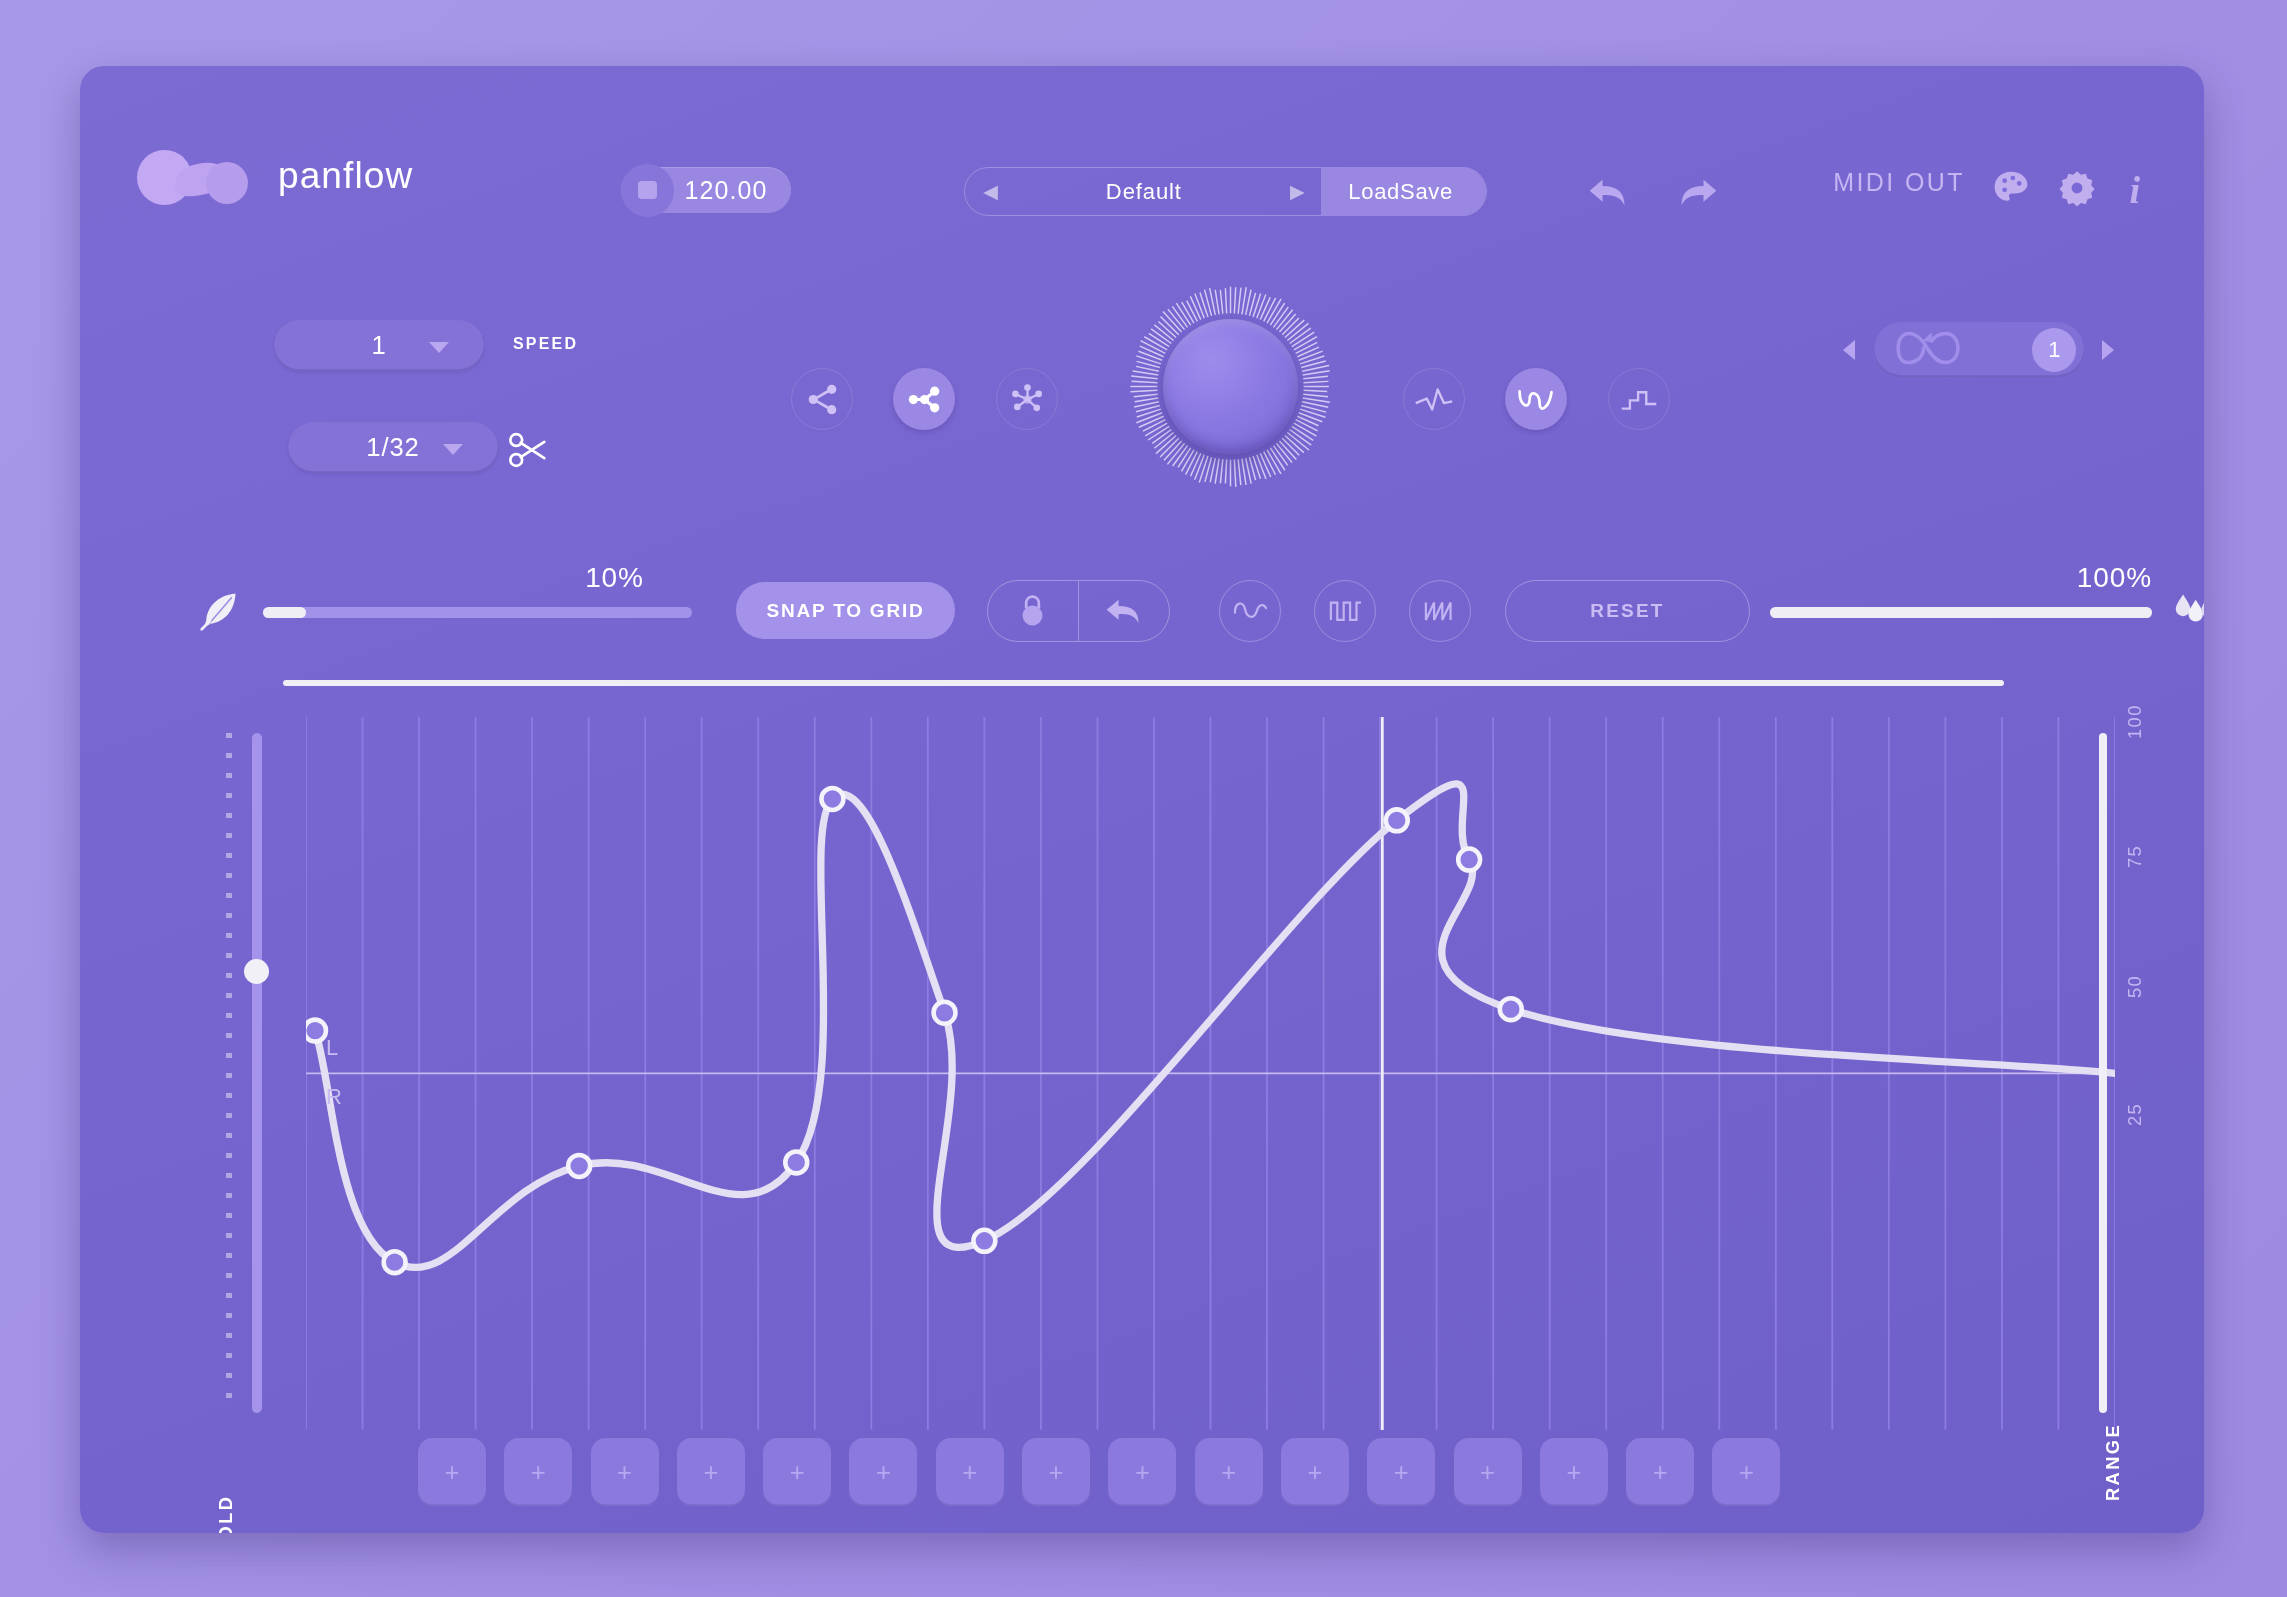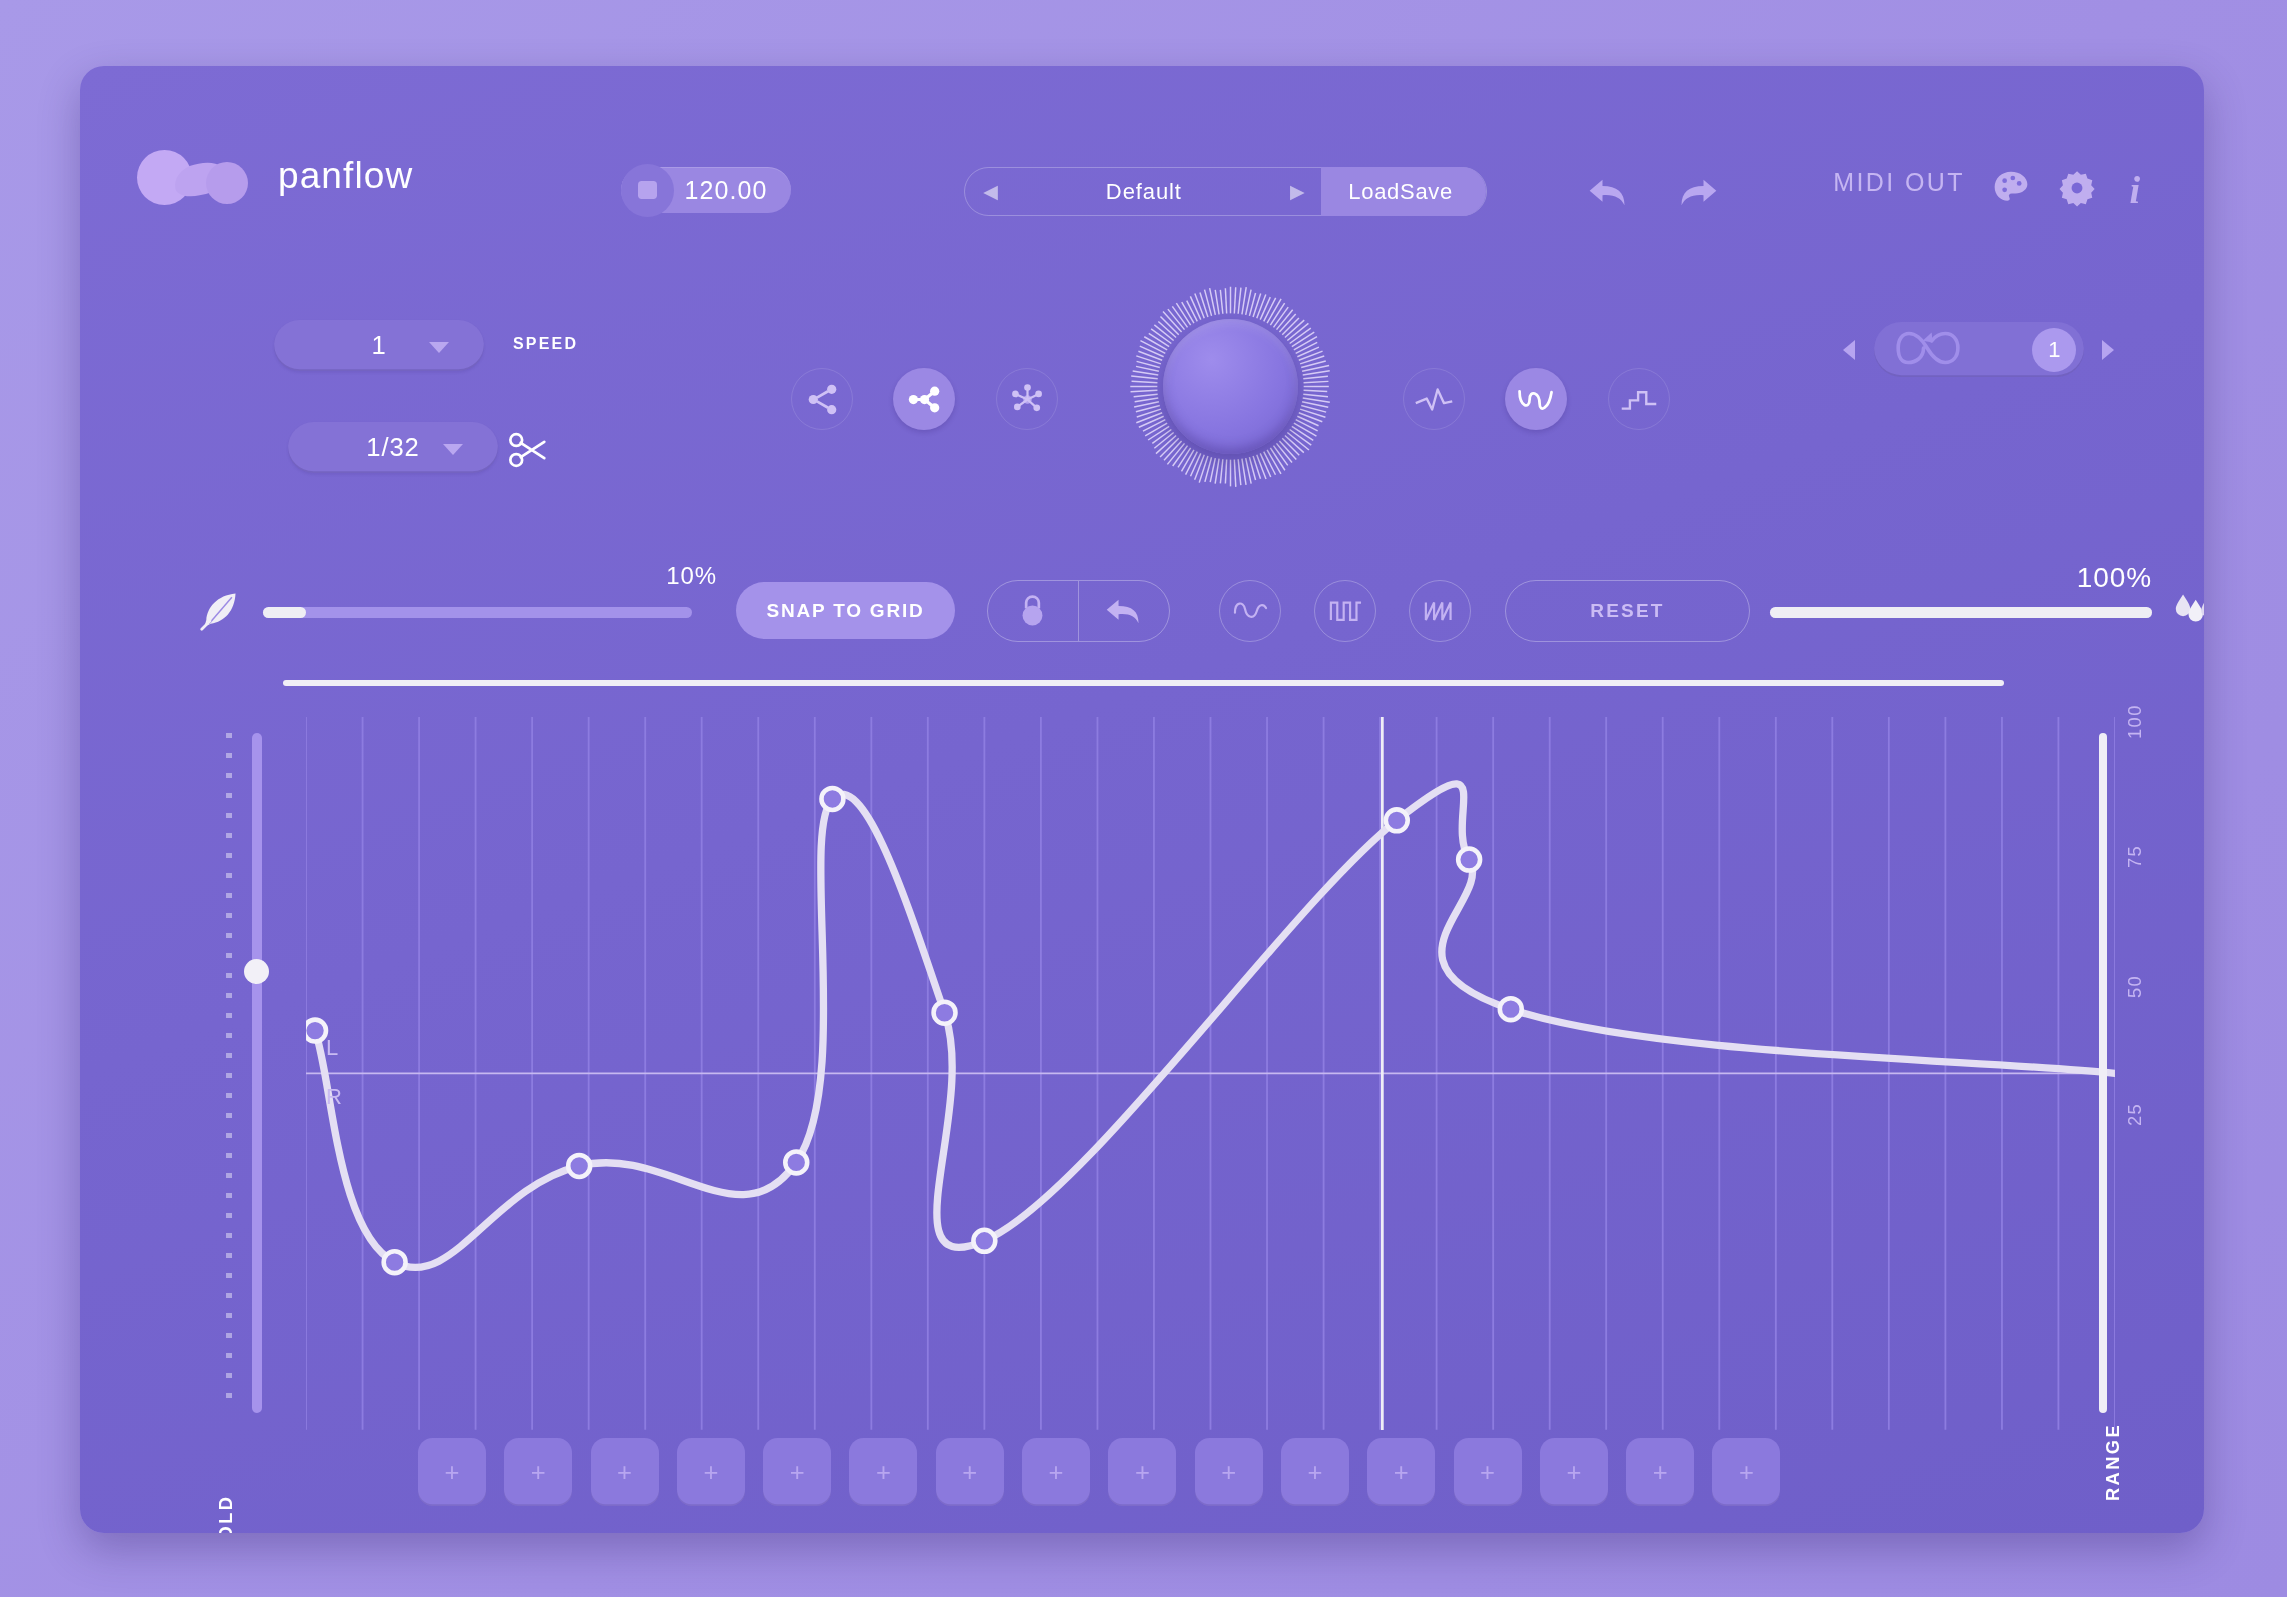--- a/index.html
+++ b/index.html
@@ -216,23 +216,23 @@
   #smooth-track {
     position: absolute; left: 183px; top: 541px;
     width: 429px; height: 11px; border-radius: 913px;
     background: #a392ea;
   }
   #smooth-fill {
     position: absolute; left: 0; top: 0; height: 11px;
     border-radius: 913px; background: #efeef4;
   }
   #smooth-value {
-    position: absolute; left: 536px; top: 496px;
-    width: 101px; text-align: right;
-    color: #ffffff; font-size: 24px; letter-spacing: 0.9px;
+    position: absolute; left: 484px; top: 496px;
+    width: 101px; text-align: center;
+    color: #ffffff; font-size: 28px; letter-spacing: 0.9px;
   }
 
   #snap-btn {
     position: absolute; left: 656px; top: 516px;
     width: 219px; height: 57px; border-radius: 913px;
     background: #a492ea;
     display: flex; align-items: center; justify-content: center;
     color: #ffffff; font-size: 19px; letter-spacing: 1.8px; font-weight: bold;
   }
 

